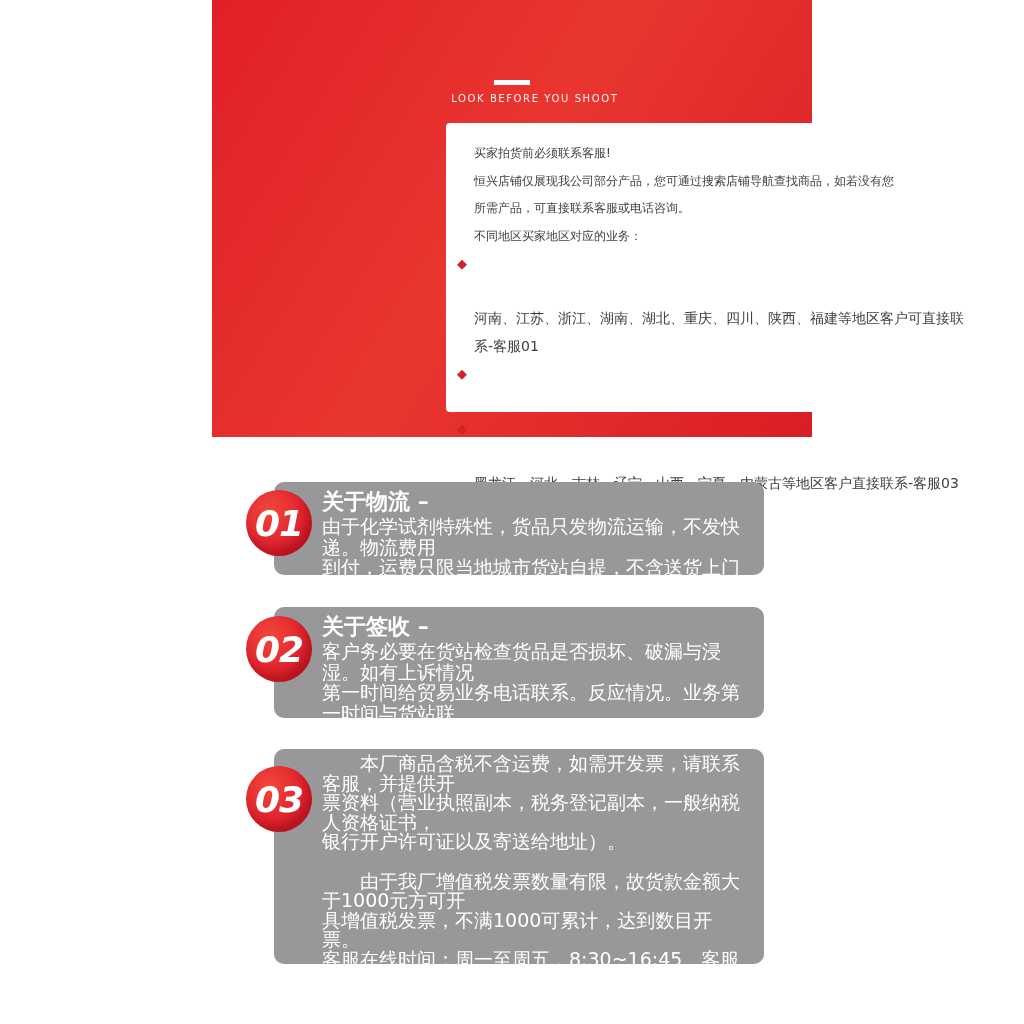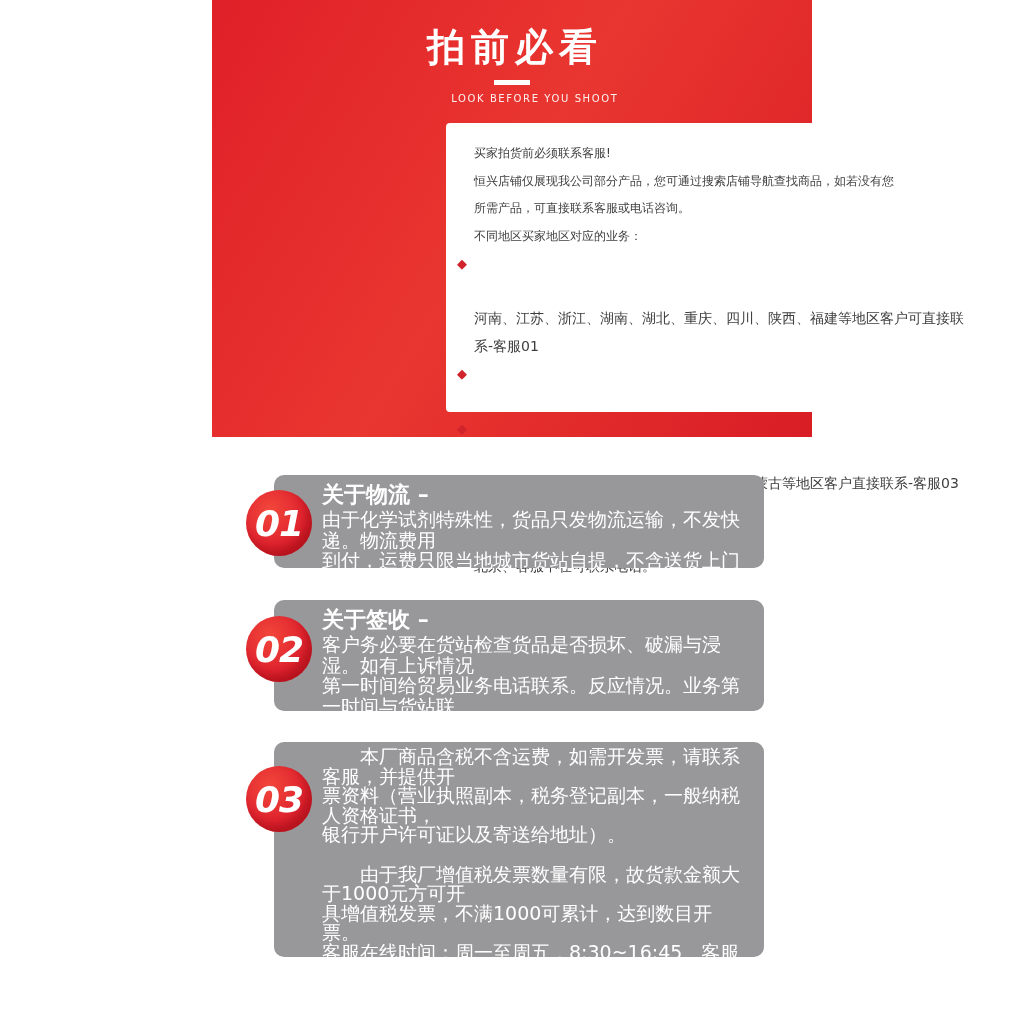--- a/index.html
+++ b/index.html
@@ -27,21 +27,21 @@
   .card-text { font-size:12px; line-height:27.5px; color:#3d3d3d;
     white-space:pre-line; }
 
   .bullet-row { position:relative; font-size:14px; line-height:27.5px;
     color:#3d3d3d; white-space:pre-line; }
   .bullet-row .diamond { position:absolute; left:-17px; top:0;
     color:#d0232b; font-size:13px; line-height:27.5px; }
 
   .section-box { position:absolute; left:274px; width:490px;
     background:#98989b; border-radius:10px; color:#ffffff;
-    padding:5px 20px 0 48px; }
+    padding:5px 20px 0 48px;margin-top:7px; }
   .section-title { font-size:22px; font-weight:bold; line-height:29px; }
   .section-body { font-size:19px; line-height:20.5px; white-space:pre-line; }
   #section-box-1 { top:475px; height:93px; }
   #section-box-2 { top:600px; height:111px; }
   #section-box-3 { top:742px; height:215px; }
   #section-box-3 .section-body { line-height:19.6px; }
 
   .number-badge { position:absolute; left:246px; width:66px; height:66px;
     border-radius:50%;
     background:radial-gradient(circle at 36% 30%, #f2473a 0%, #e0242f 55%, #c11220 100%);
@@ -50,21 +50,20 @@
     color:#ffffff; font-size:36px; font-weight:bold; font-style:italic;
     letter-spacing:-1px; }
   #badge-1 { top:490px; }
   #badge-2 { top:616px; }
   #badge-3 { top:766px; }
 </style>
 </head>
 <body>
 
 <div class="banner">
-  <div class="banner-title">拍前必看</div>
   <div class="banner-divider"></div>
   <div class="banner-subtitle">LOOK BEFORE YOU SHOOT</div>
 
   <div class="notice-card">
     <div class="card-text">买家拍货前必须联系客服!
 恒兴店铺仅展现我公司部分产品，您可通过搜索店铺导航查找商品，如若没有您
 所需产品，可直接联系客服或电话咨询。
 不同地区买家地区对应的业务：</div>
 
     <div class="bullet-row">

